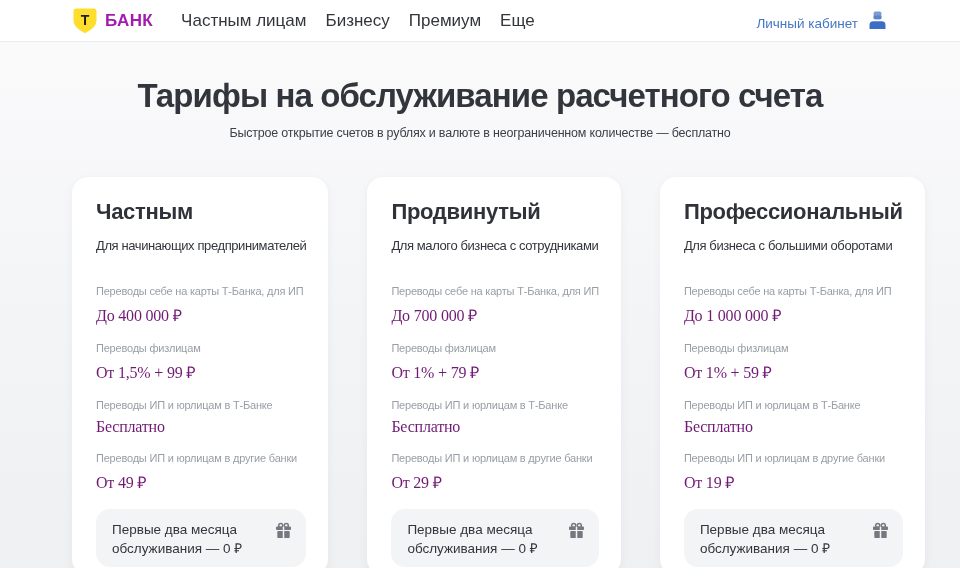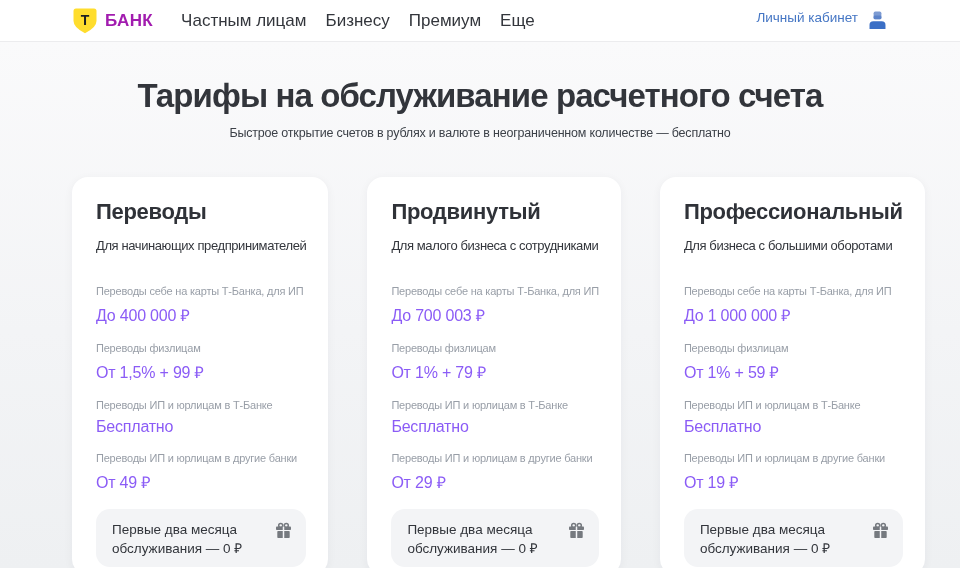--- a/index.html
+++ b/index.html
@@ -8,21 +8,21 @@
 
   
   .header { height:42px; background:#fff; border-bottom:1px solid #ececee;
     display:flex; align-items:center; padding:0 72px; }
   .logo { display:flex; align-items:center; gap:7px; cursor:pointer; }
   .logo-shield { width:26px; height:28px; display:block; }
   .logo-word { font-size:17px; font-weight:800; letter-spacing:0.4px; color:#a21caf; }
   .nav { display:flex; align-items:center; gap:19px; margin-left:28px; }
   .nav-item { font-size:17px; color:#33363c; cursor:pointer; white-space:nowrap; }
   .spacer { flex:1; }
-  .account { display:flex; align-items:flex-start; gap:9px; cursor:pointer; }
+  .account { display:flex; align-items:flex-end; gap:9px; cursor:pointer; }
   .account-label { font-size:13.5px; color:#4576c4; }
   .person-icon { width:21px; height:21px; display:block; }
 
   
   .main { height:526px;
     background:linear-gradient(180deg,#fafafb 0%,#f3f4f6 55%,#eef0f2 100%); }
   .hero { text-align:center; padding-top:33px; padding-bottom:37px; }
   .hero-title { font-size:33px; font-weight:700; letter-spacing:-0.9px;
     color:#32353b; line-height:1.25; }
   .hero-subtitle { margin-top:10px; font-size:12.5px; letter-spacing:-0.2px;
@@ -33,21 +33,21 @@
   .card { flex:1; background:#fff; border-radius:16px; min-height:374px;
     padding:22px 22px 8px 24px; display:flex; flex-direction:column;
     box-shadow:0 2px 10px rgba(40,45,60,0.05); }
   .card-name { font-size:22px; font-weight:700; color:#2f3238;
     letter-spacing:-0.3px; margin-bottom:13px; }
   .card-desc { font-size:13px; color:#33363c; letter-spacing:-0.4px;
     white-space:nowrap; margin-bottom:32px; }
   .feature { margin-bottom:16px; }
   .feature-label { font-size:11px; color:#989ea7; letter-spacing:-0.2px;
     white-space:nowrap; margin-bottom:7px; }
-  .feature-value { font-size:16px; color:#8b5cf6; letter-spacing:-0.2px; }
+  .feature-value { font-size:16px; color:#701a75; letter-spacing:-0.2px;font-family:Liberation Serif, serif; }
   .promo { margin-top:auto; background:#f3f4f6; border-radius:14px;
     padding:9px 14px 9px 16px; display:flex; align-items:flex-start; gap:10px; }
   .promo-text { font-size:13.5px; color:#32353b; line-height:19px; flex:1;
     max-width:150px; padding-top:2px; }
   .gift-icon { width:17px; height:17px; display:block; margin-left:auto;
     margin-top:4px; flex-shrink:0; }
 </style>
 </head>
 <body>
 
@@ -78,21 +78,21 @@
 
 <div class="main">
   <div class="hero">
     <div class="hero-title">Тарифы на обслуживание расчетного счета</div>
     <div class="hero-subtitle">Быстрое открытие счетов в рублях и валюте в неограниченном количестве — бесплатно</div>
   </div>
 
   <div class="cards">
 
     <div class="card">
-      <div class="card-name">Переводы</div>
+      <div class="card-name">Частным</div>
       <div class="card-desc">Для начинающих предпринимателей</div>
       <div class="feature">
         <div class="feature-label">Переводы себе на карты Т-Банка, для ИП</div>
         <div class="feature-value">До 400 000 ₽</div>
       </div>
       <div class="feature">
         <div class="feature-label">Переводы физлицам</div>
         <div class="feature-value">От 1,5% + 99 ₽</div>
       </div>
       <div class="feature">
@@ -113,21 +113,21 @@
           <rect x="7.75" y="4.6" width="1.5" height="11.4" fill="#f3f4f6"></rect>
         </svg>
       </div>
     </div>
 
     <div class="card">
       <div class="card-name">Продвинутый</div>
       <div class="card-desc">Для малого бизнеса с сотрудниками</div>
       <div class="feature">
         <div class="feature-label">Переводы себе на карты Т-Банка, для ИП</div>
-        <div class="feature-value">До 700 003 ₽</div>
+        <div class="feature-value">До 700 000 ₽</div>
       </div>
       <div class="feature">
         <div class="feature-label">Переводы физлицам</div>
         <div class="feature-value">От 1% + 79 ₽</div>
       </div>
       <div class="feature">
         <div class="feature-label">Переводы ИП и юрлицам в Т-Банке</div>
         <div class="feature-value">Бесплатно</div>
       </div>
       <div class="feature">

